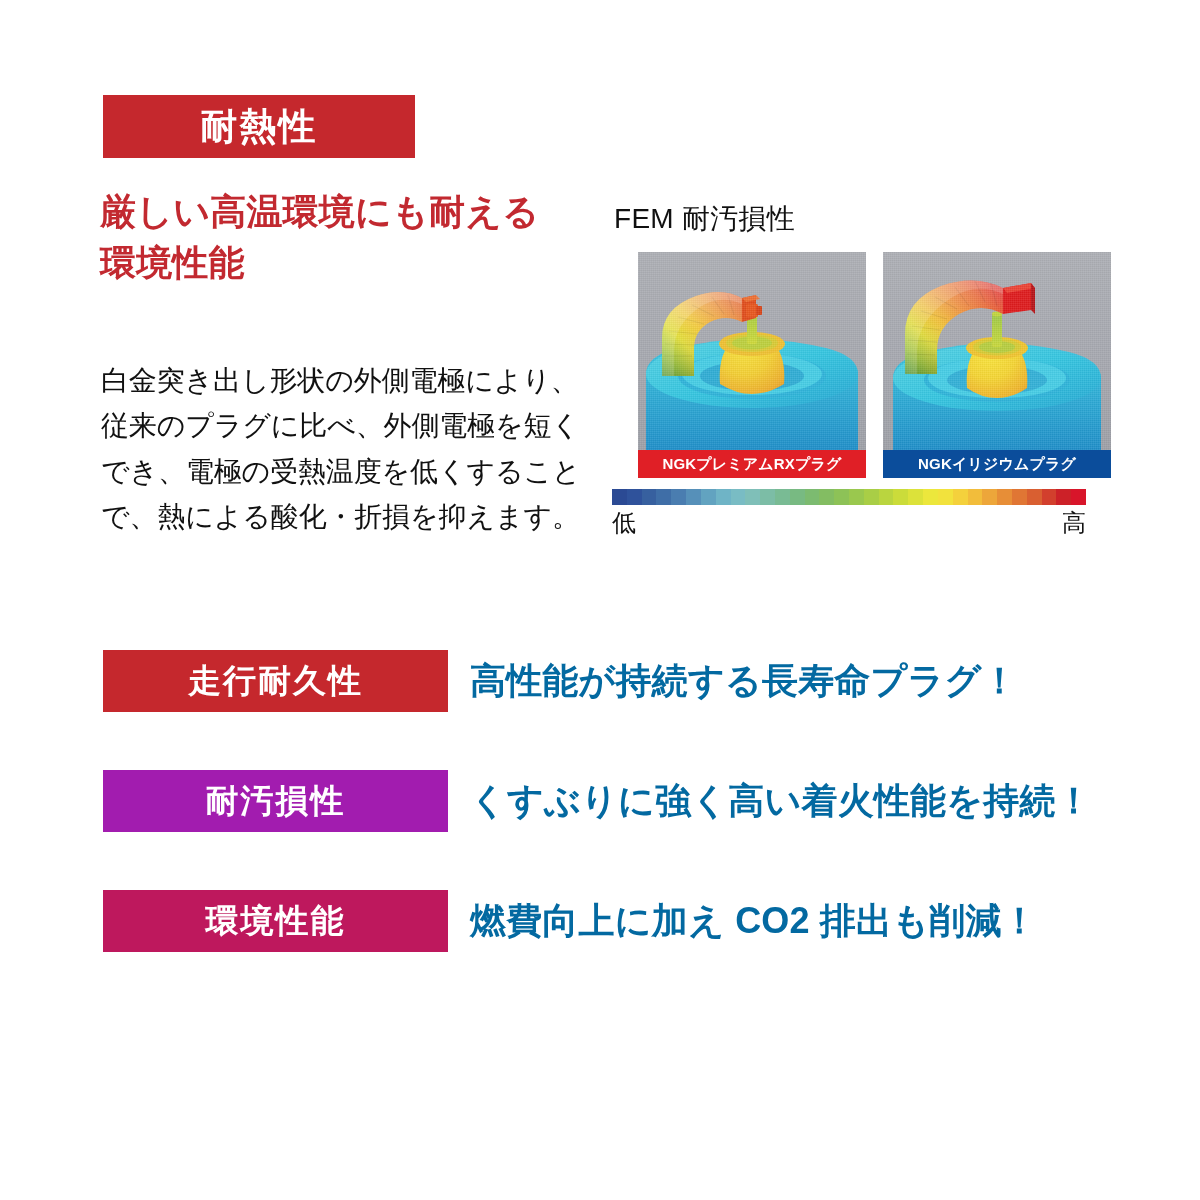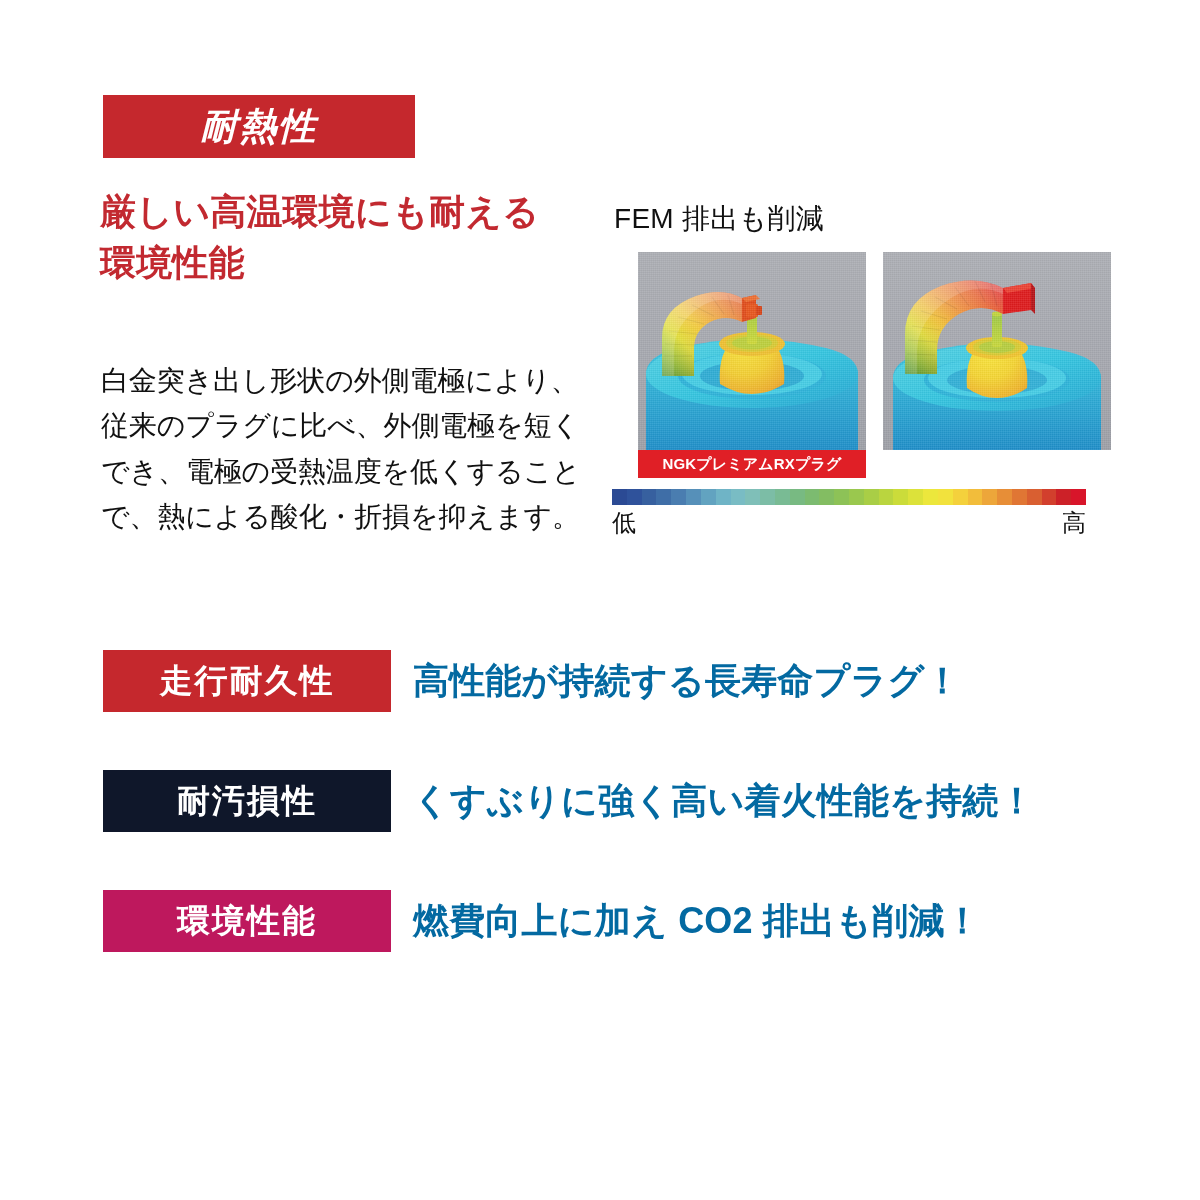--- a/index.html
+++ b/index.html
@@ -35,21 +35,20 @@
   }
 
   
   .badge-heat {
     position: absolute;
     left: 103px;
     top: 95px;
     width: 312px;
     height: 63px;
     font-size: 37px;
-    font-style: italic;
   }
 
   .headline {
     position: absolute;
     left: 100px;
     top: 186px;
     width: 470px;
     color: #c22930;
     font-size: 36px;
     font-weight: 700;
@@ -148,21 +147,21 @@
 
   
   .feature-row {
     position: absolute;
     left: 103px;
     display: flex;
     align-items: center;
     height: 62px;
   }
   .feature-row .badge {
-    width: 288px;
+    width: 345px;
     height: 62px;
     font-size: 33px;
     flex: 0 0 auto;
   }
   .feature-text {
     margin-left: 22px;
     color: #0369a1;
     font-size: 36px;
     font-weight: 700;
     letter-spacing: 0.005em;
@@ -183,21 +182,21 @@
 
   <div class="headline">
     <span style="white-space: pre-line;">厳しい高温環境にも耐える
 環境性能</span>
   </div>
 
   <p class="bodytext">白金突き出し形状の外側電極により、従来のプラグに比べ、外側電極を短くでき、電極の受熱温度を低くすることで、熱による酸化・折損を抑えます。</p>
 
   <div class="fem-block">
 
-    <div class="fem-title">FEM 排出も削減</div>
+    <div class="fem-title">FEM 耐汚損性</div>
 
     <div class="fem-pair">
 
       <div class="fem-card">
         <div class="fem-img">
           <svg class="fem-svg" viewBox="0 0 228 198" preserveAspectRatio="none">
             <defs>
               <linearGradient id="rxArm" x1="0" y1="1" x2="1" y2="0">
                 <stop offset="0.00" stop-color="#6fbe4a"></stop>
                 <stop offset="0.16" stop-color="#a7cf3c"></stop>
@@ -352,20 +351,23 @@
                 <path d="M38 59 L64 67"></path>
                 <path d="M52 45 L74 57"></path>
                 <path d="M72 35 L86 54"></path>
                 <path d="M92 29 L102 50"></path>
                 <path d="M108 31 L114 54"></path>
               </g>
               <path d="M22 122 L22 82 Q22 48 58 34 Q92 22 120 36 L120 42
                        Q94 30 68 46 Q34 68 34 100 L34 122 Z" fill="#ffffff" opacity="0.16"></path>
             </g>
           </svg>
+        </div>
+        <div class="fem-caption cap-ir" style="background: rgb(11, 77, 155);">
+          <span>NGKイリジウムプラグ</span>
         </div>
       </div>
     </div>
 
     <div class="scale-wrap">
       <div class="scale-bar" id="scale-bar">
           <span style="background: rgb(43, 74, 148);"></span>
           <span style="background: rgb(47, 82, 155);"></span>
           <span style="background: rgb(55, 96, 159);"></span>
           <span style="background: rgb(63, 110, 167);"></span>
@@ -406,21 +408,21 @@
   </div>
 
   <div class="feature-row" id="row-0">
     <div class="badge" style="background: rgb(197, 40, 45);">
       <span>走行耐久性</span>
     </div>
     <div class="feature-text">高性能が持続する長寿命プラグ！</div>
   </div>
 
   <div class="feature-row" id="row-1">
-    <div class="badge" style="background: #0f172a; text-align: center;">
+    <div class="badge" style="background: #a21caf; text-align: center;">
       <span>耐汚損性</span>
     </div>
     <div class="feature-text">くすぶりに強く高い着火性能を持続！</div>
   </div>
 
   <div class="feature-row" id="row-2">
     <div class="badge" style="background: #be185d;">
       <span>環境性能</span>
     </div>
     <div class="feature-text">燃費向上に加え CO2 排出も削減！</div>

